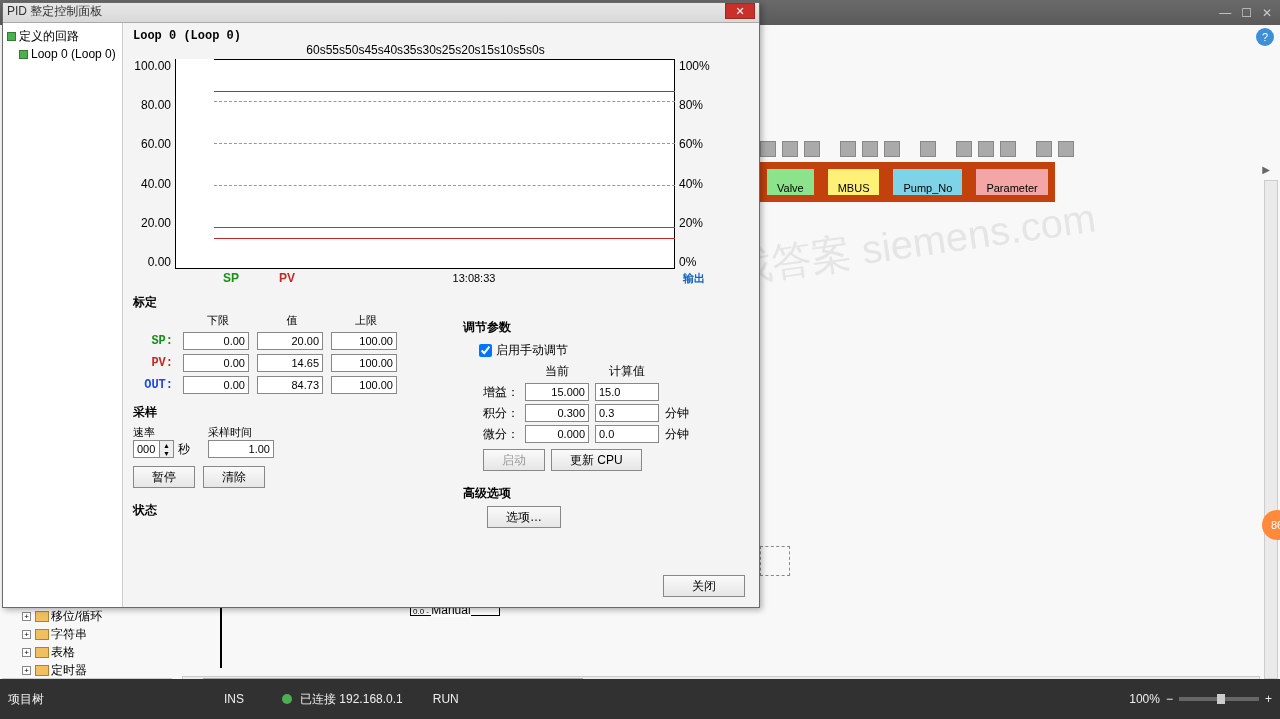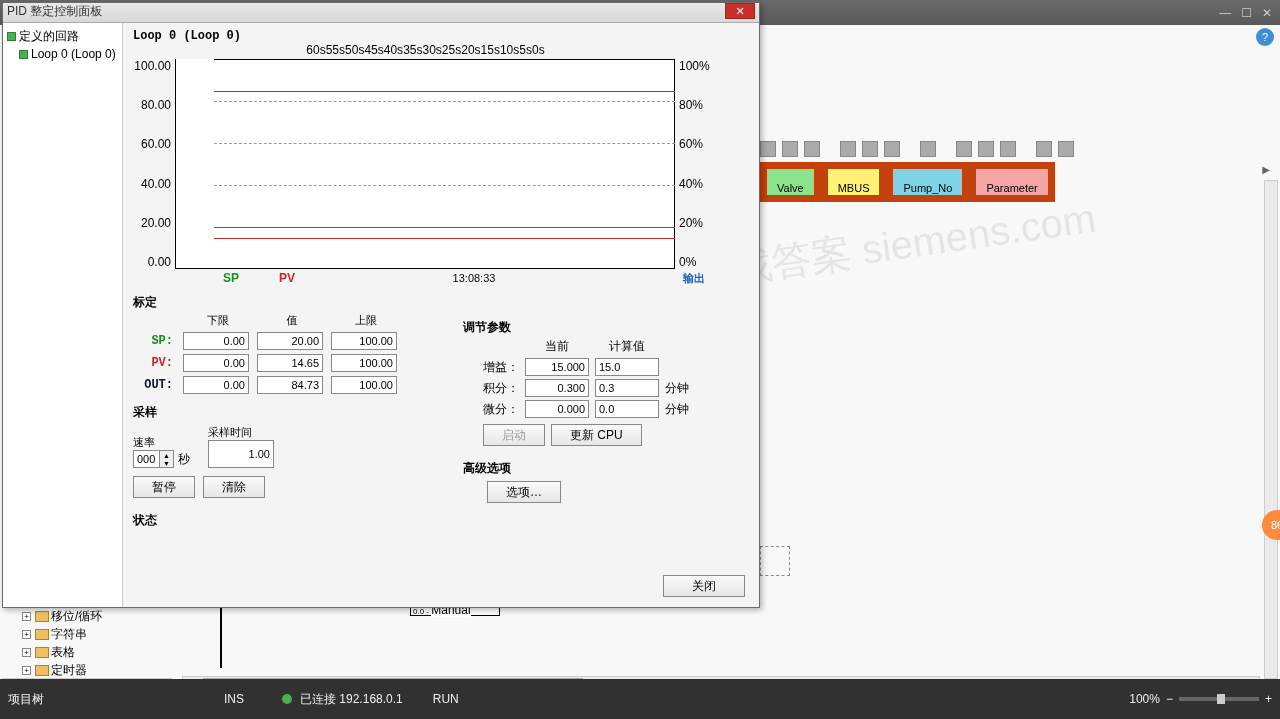--- a/index.html
+++ b/index.html
@@ -74,21 +74,21 @@
 .calib-table .rowlbl { text-align: right; padding-right: 6px; font-weight: bold; font-family: "Courier New", monospace; }
 .calib-table input { width: 66px; height: 18px; border: 1px solid #888; background: #fff; text-align: right; padding: 0 3px; font-size: 11px; }
 
 .sampling { margin-top: 10px; }
 .sampling .row { display: flex; gap: 18px; align-items: flex-end; margin-top: 4px; }
 .sampling label { font-size: 11px; display: block; }
 .spin-input { display: flex; }
 .spin-input input { width: 27px; height: 18px; border: 1px solid #888; text-align: left; padding: 0 3px; font-size: 11px; }
 .spin-btns { width: 14px; height: 18px; display: flex; flex-direction: column; border: 1px solid #888; border-left: none; }
 .spin-btns span { flex: 1; font-size: 7px; display: flex; align-items: center; justify-content: center; background: #eee; }
-.sampling input.simple { width: 66px; height: 28px; border: 1px solid #888; text-align: right; padding: 0 3px; font-size: 11px; }
+.sampling input.simple { width: 66px; height: 18px; border: 1px solid #888; text-align: right; padding: 0 3px; font-size: 11px; }
 .btn { height: 22px; padding: 0 18px; border: 1px solid #888; background: linear-gradient(#fafafa, #e6e6e6); font-size: 12px; cursor: pointer; }
 .btn:disabled { color: #999; }
 
 .tuning { position: absolute; left: 340px; top: 296px; width: 270px; }
 .tune-row { display: flex; align-items: center; gap: 6px; margin: 3px 0; font-size: 11px; }
 .tune-row .lbl { width: 56px; text-align: right; }
 .tune-row input { width: 64px; height: 18px; border: 1px solid #888; text-align: right; padding: 0 3px; font-size: 11px; }
 .tune-row input.left { text-align: left; }
 .tune-hdr { display: flex; gap: 6px; margin: 2px 0 0 62px; font-size: 11px; }
 .tune-hdr span { width: 64px; text-align: center; }
@@ -283,21 +283,21 @@
         <span class="rowlbl" style="color:#1a8d1a">SP:</span>
         <input value="0.00" style="">
         <input value="20.00" style="">
         <input value="100.00" style="">
 
         <span class="rowlbl" style="color:#c62828">PV:</span>
         <input value="0.00" style="">
         <input value="14.65" style="">
         <input value="100.00" style="">
 
-        <span class="rowlbl" style="color:#0f172a">OUT:</span>
+        <span class="rowlbl" style="color:#1d4ed8">OUT:</span>
         <input value="0.00" style="">
         <input value="84.73" style="">
         <input value="100.00" style="">
       </div>
 
       <div class="sampling">
         <div class="section-label">采样</div>
         <div class="row">
           <div>
             <label>速率</label>
@@ -320,20 +320,24 @@
         <div class="row" style="gap:8px; margin-top:8px">
           <button class="btn">暂停</button>
           <button class="btn">清除</button>
         </div>
       </div>
 
       <div class="section-label" style="margin-top:14px">状态</div>
 
       <div class="tuning">
         <div class="section-label" style="margin-top:0">调节参数</div>
+        <div class="chk-row">
+          <input type="checkbox" checked="" style="">
+          <span>启用手动调节</span>
+        </div>
         <div class="tune-hdr">
           <span>当前</span>
           <span>计算值</span>
         </div>
         <div class="tune-row">
           <span class="lbl">增益：</span>
           <input value="15.000" style="">
           <input class="left" value="15.0" style="">
         </div>
         <div class="tune-row">

